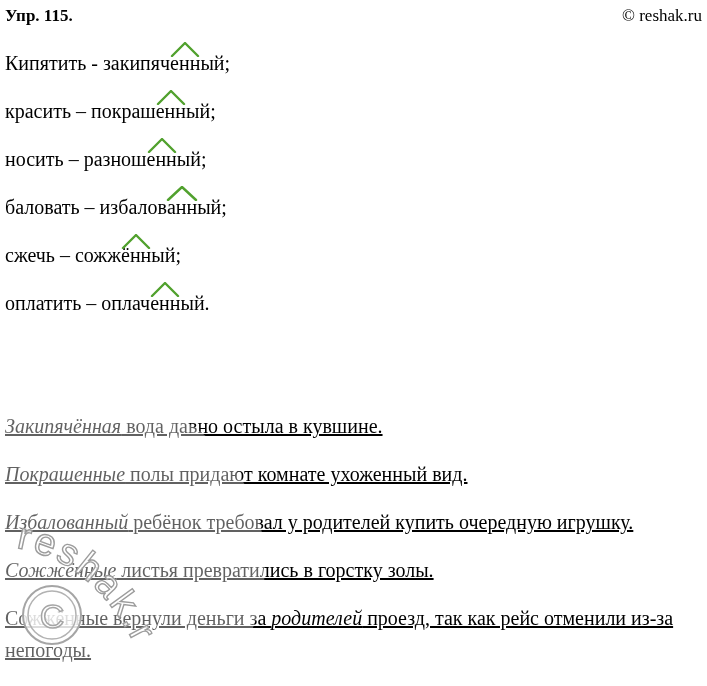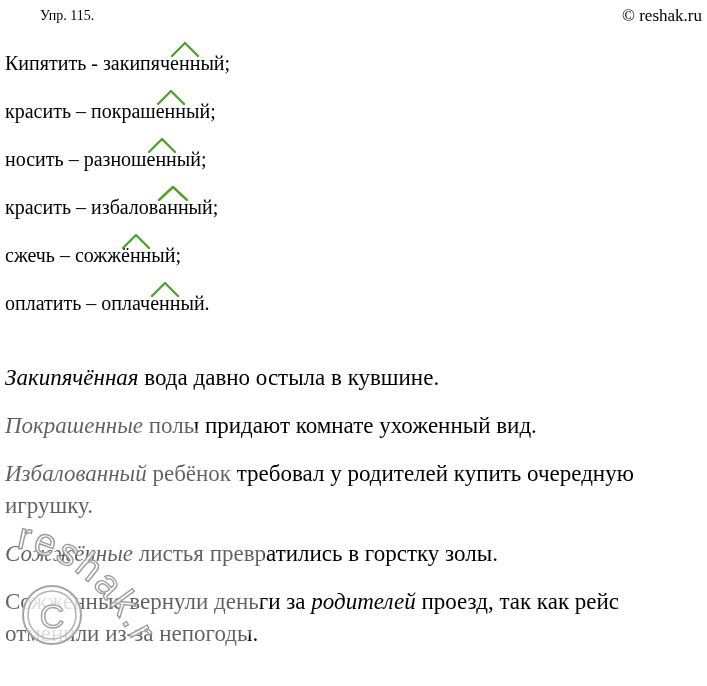--- a/index.html
+++ b/index.html
@@ -3,27 +3,27 @@
 <meta charset="utf-8">
 <style>
   html,body{margin:0;padding:0;}
   body{
     width:707px;height:686px;overflow:hidden;position:relative;
     background:#ffffff;color:#000000;
     font-family:"Liberation Serif",serif;
     box-sizing:border-box;padding:5px 5px 0 5px;
   }
   .header{display:flex;justify-content:space-between;align-items:flex-start;line-height:21px;}
-  .title{font-weight:normal;font-size:14px;margin-left:35px;}
+  .title{font-weight:bold;font-size:17px;}
   .copyright{font-size:17px;}
   .pairs{font-size:20px;}
   .pair{margin:0;padding-top:27px;line-height:21px;white-space:nowrap;}
   .sfx{position:relative;display:inline-block;}
   .caret{position:absolute;left:50%;top:-11px;transform:translateX(-50%);pointer-events:none;}
-  .sentences{margin-top:48px;font-size:23px;}
+  .sentences{margin-top:96px;font-size:20px;text-decoration:underline;}
   .sentence{margin:0 0 16px 0;line-height:32px;}
   .sentence i{font-style:italic;}
   .watermark{
     position:absolute;left:0;top:0;width:707px;height:686px;
     pointer-events:none;z-index:5;
   }
 </style>
 </head>
 <body>
 
@@ -38,21 +38,21 @@
         </svg><span>енн</span></span><span>ый;</span></p>
 
   <p class="pair"><span>красить – покраш</span><span class="sfx"><svg class="caret" width="32" height="15" viewBox="0 0 32 15">
           <polyline points="3,14 16,1 29,14" fill="none" stroke="#51a12e" stroke-width="2.4" stroke-linecap="round" stroke-linejoin="round"></polyline>
         </svg><span>енн</span></span><span>ый;</span></p>
 
   <p class="pair"><span>носить – разнош</span><span class="sfx"><svg class="caret" width="32" height="15" viewBox="0 0 32 15">
           <polyline points="3,14 16,1 29,14" fill="none" stroke="#51a12e" stroke-width="2.4" stroke-linecap="round" stroke-linejoin="round"></polyline>
         </svg><span>енн</span></span><span>ый;</span></p>
 
-  <p class="pair"><span>красить – избалов</span><span class="sfx"><svg class="caret" width="34" height="15" viewBox="0 0 34 15">
+  <p class="pair"><span>баловать – избалов</span><span class="sfx"><svg class="caret" width="34" height="15" viewBox="0 0 34 15">
           <polyline points="3,14 17,1 31,14" fill="none" stroke="#51a12e" stroke-width="2.4" stroke-linecap="round" stroke-linejoin="round"></polyline>
         </svg><span>анн</span></span><span>ый;</span></p>
 
   <p class="pair"><span>сжечь – сожж</span><span class="sfx"><svg class="caret" width="32" height="15" viewBox="0 0 32 15">
           <polyline points="3,14 16,1 29,14" fill="none" stroke="#51a12e" stroke-width="2.4" stroke-linecap="round" stroke-linejoin="round"></polyline>
         </svg><span>ённ</span></span><span>ый;</span></p>
 
   <p class="pair"><span>оплатить – оплач</span><span class="sfx"><svg class="caret" width="32" height="15" viewBox="0 0 32 15">
           <polyline points="3,14 16,1 29,14" fill="none" stroke="#51a12e" stroke-width="2.4" stroke-linecap="round" stroke-linejoin="round"></polyline>
         </svg><span>енн</span></span><span>ый.</span></p>

